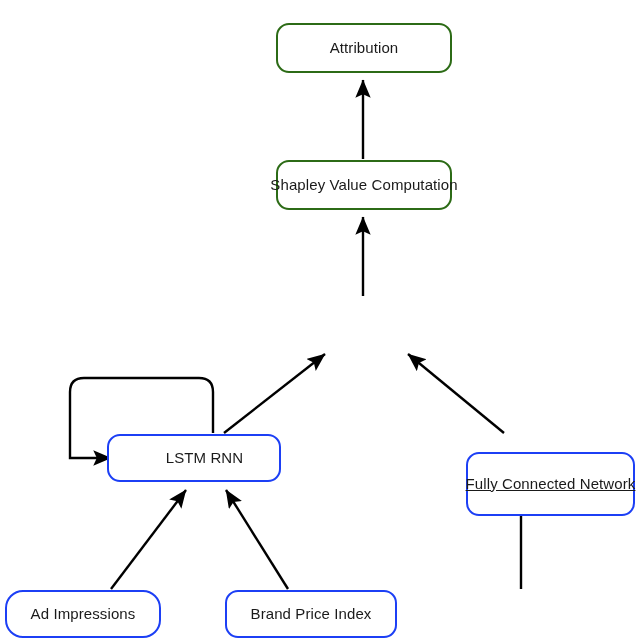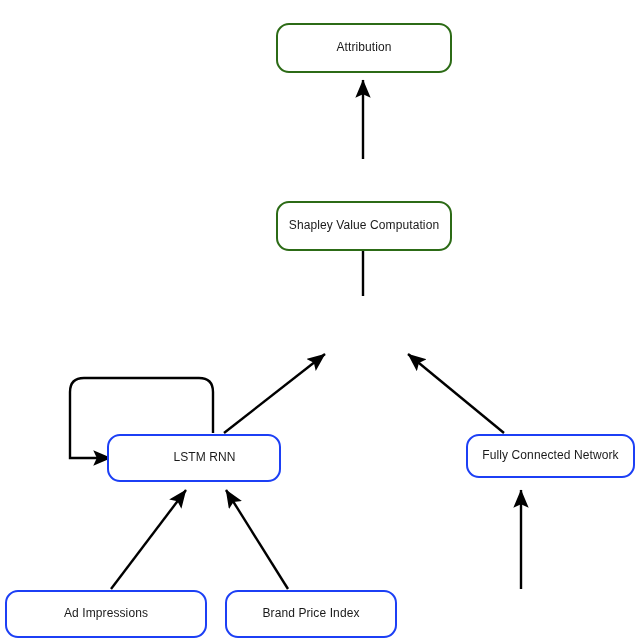--- a/index.html
+++ b/index.html
@@ -34,35 +34,35 @@
     box-sizing: border-box;
     background: #ffffff;
     border-style: solid;
     border-width: 2px;
     border-radius: 13px;
     display: flex;
     align-items: center;
     justify-content: center;
     text-align: center;
     color: #1a1a1a;
-    font-size: 12px;
+    font-size: 15px;
     line-height: 1.1;
     letter-spacing: 0.1px;
     white-space: nowrap;
   }
   .node-blue { border-color: #1c3ff5; }
   .node-green { border-color: #2c6b16; }
 
   
   #node-attribution        { left: 276px; top: 23px;  width: 176px; height: 50px; }
-  #node-shapley            { left: 276px; top: 160px; width: 176px; height: 50px; margin-top: 41px; }
+  #node-shapley            { left: 276px; top: 160px; width: 176px; height: 50px; }
   #node-prediction         { left: 276px; top: 297px; width: 176px; height: 49px; }
   #node-lstm-rnn           { left: 107px; top: 434px; width: 174px; height: 48px; padding-left: 21px; }
-  #node-fully-connected    { left: 466px; top: 434px; width: 169px; height: 44px; }
-  #node-ad-impressions     { left: 5px;   top: 590px; width: 202px; height: 48px; }
+  #node-fully-connected    { left: 466px; top: 452px; width: 169px; height: 64px; text-decoration: underline; }
+  #node-ad-impressions     { left: 5px;   top: 590px; width: 156px; height: 48px; border-radius: 18px; }
   #node-brand-price-index  { left: 225px; top: 590px; width: 172px; height: 48px; }
   #node-user-chars         { left: 466px; top: 590px; width: 169px; height: 48px; }
 </style>
 </head>
 <body>
 
 <div id="diagram-canvas">
 
   <svg class="edge-layer" viewBox="0 0 640 640" width="640" height="640" xmlns="http://www.w3.org/2000/svg">
     <defs>

